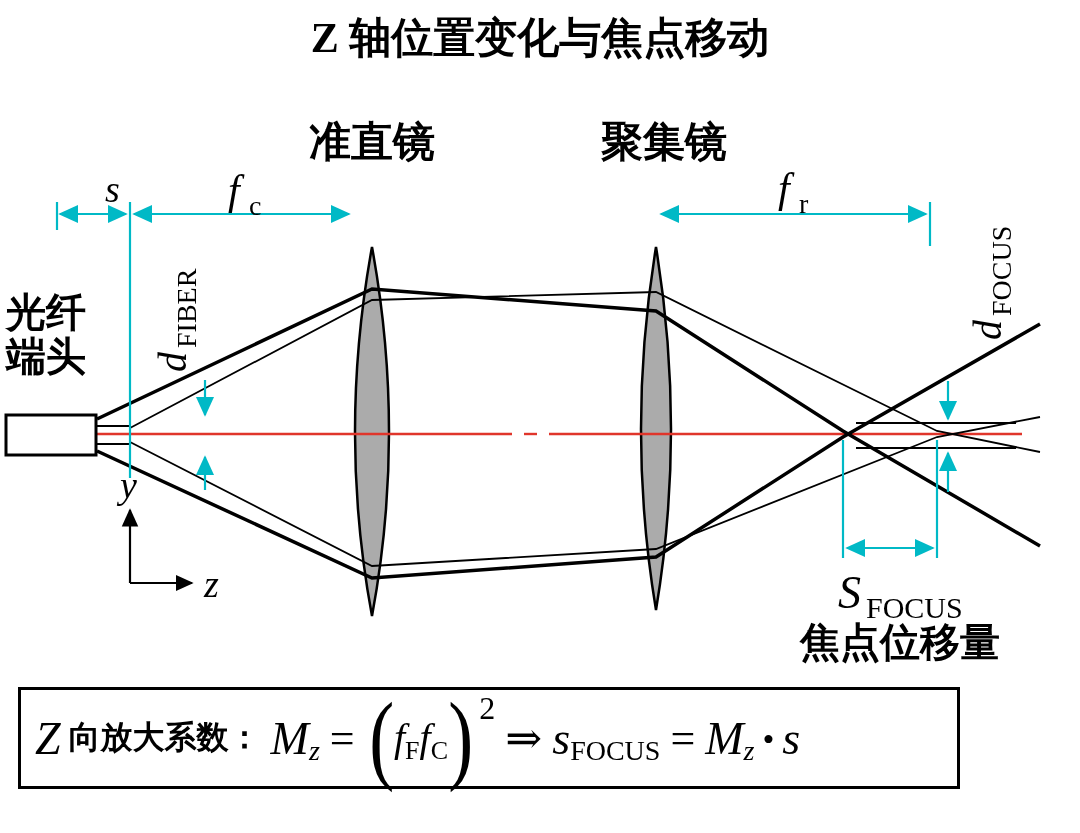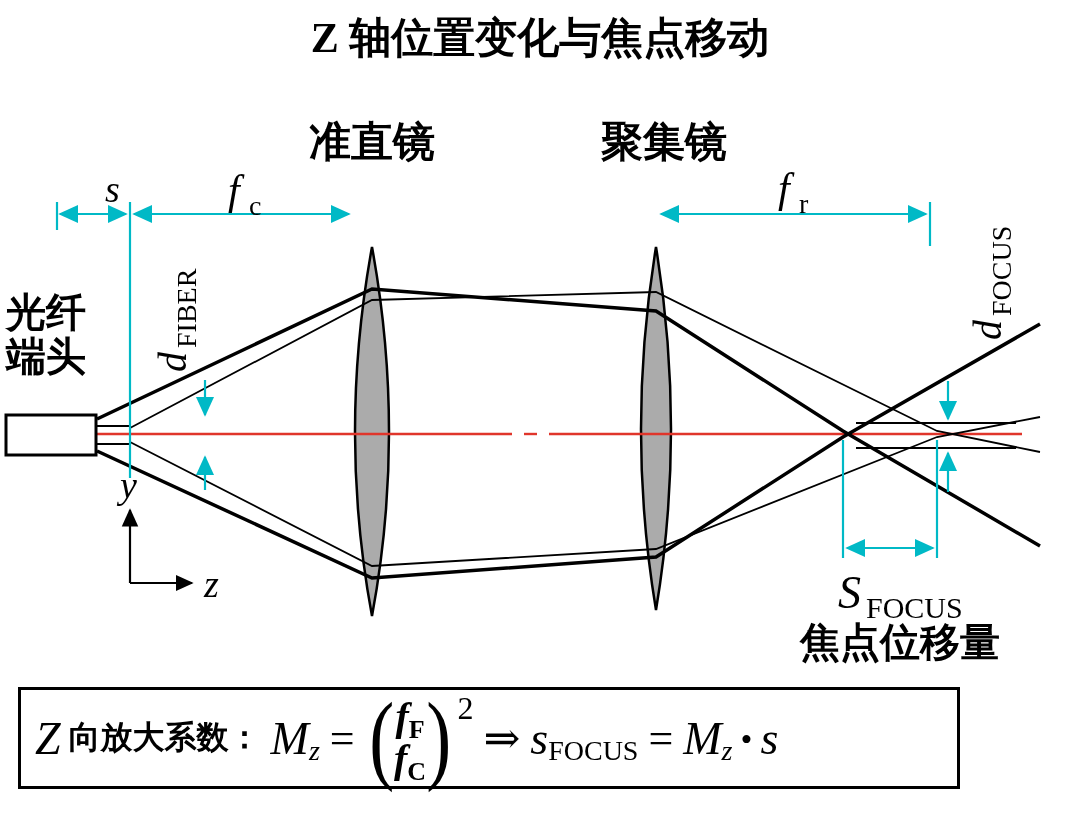--- a/index.html
+++ b/index.html
@@ -25,21 +25,21 @@
     font-family:"Liberation Serif","DejaVu Serif",serif;white-space:nowrap;
   }
   .f-z{font-size:46px;font-style:italic;margin-right:8px;}
   .f-cjk{font-size:32px;font-weight:bold;margin-right:10px;}
   .f-var{font-size:46px;font-style:italic;}
   .f-sub{font-size:28px;display:inline-block;transform:translateY(13px);}
   .f-op{font-size:44px;margin:0 10px;}
   .f-paren{font-size:100px;line-height:0;display:inline-block;transform:scaleX(.75);font-weight:400;}
   .paren-wrap{position:relative;display:inline-flex;align-items:center;}
   .f-exp{font-size:32px;display:inline-block;transform:translateY(-30px);margin-left:2px;}
-  .frac{display:inline-flex;flex-direction:column;align-items:center;line-height:1;margin:0 -4px;font-weight:bold;}
+  .frac{display:inline-flex;flex-direction:row;align-items:center;line-height:1;margin:0 -4px;}
   .frac-row{display:inline-block;font-size:40px;line-height:1.05;}
   .frac-row .fr-sub{font-size:26px;display:inline-block;transform:translateY(8px);}
   .frac-row .it{font-style:italic;}
   .f-dot{font-size:34px;margin:0 8px;display:inline-block;transform:translateY(2px);}
 </style>
 </head>
 <body>
 
 <div class="stage">
 

